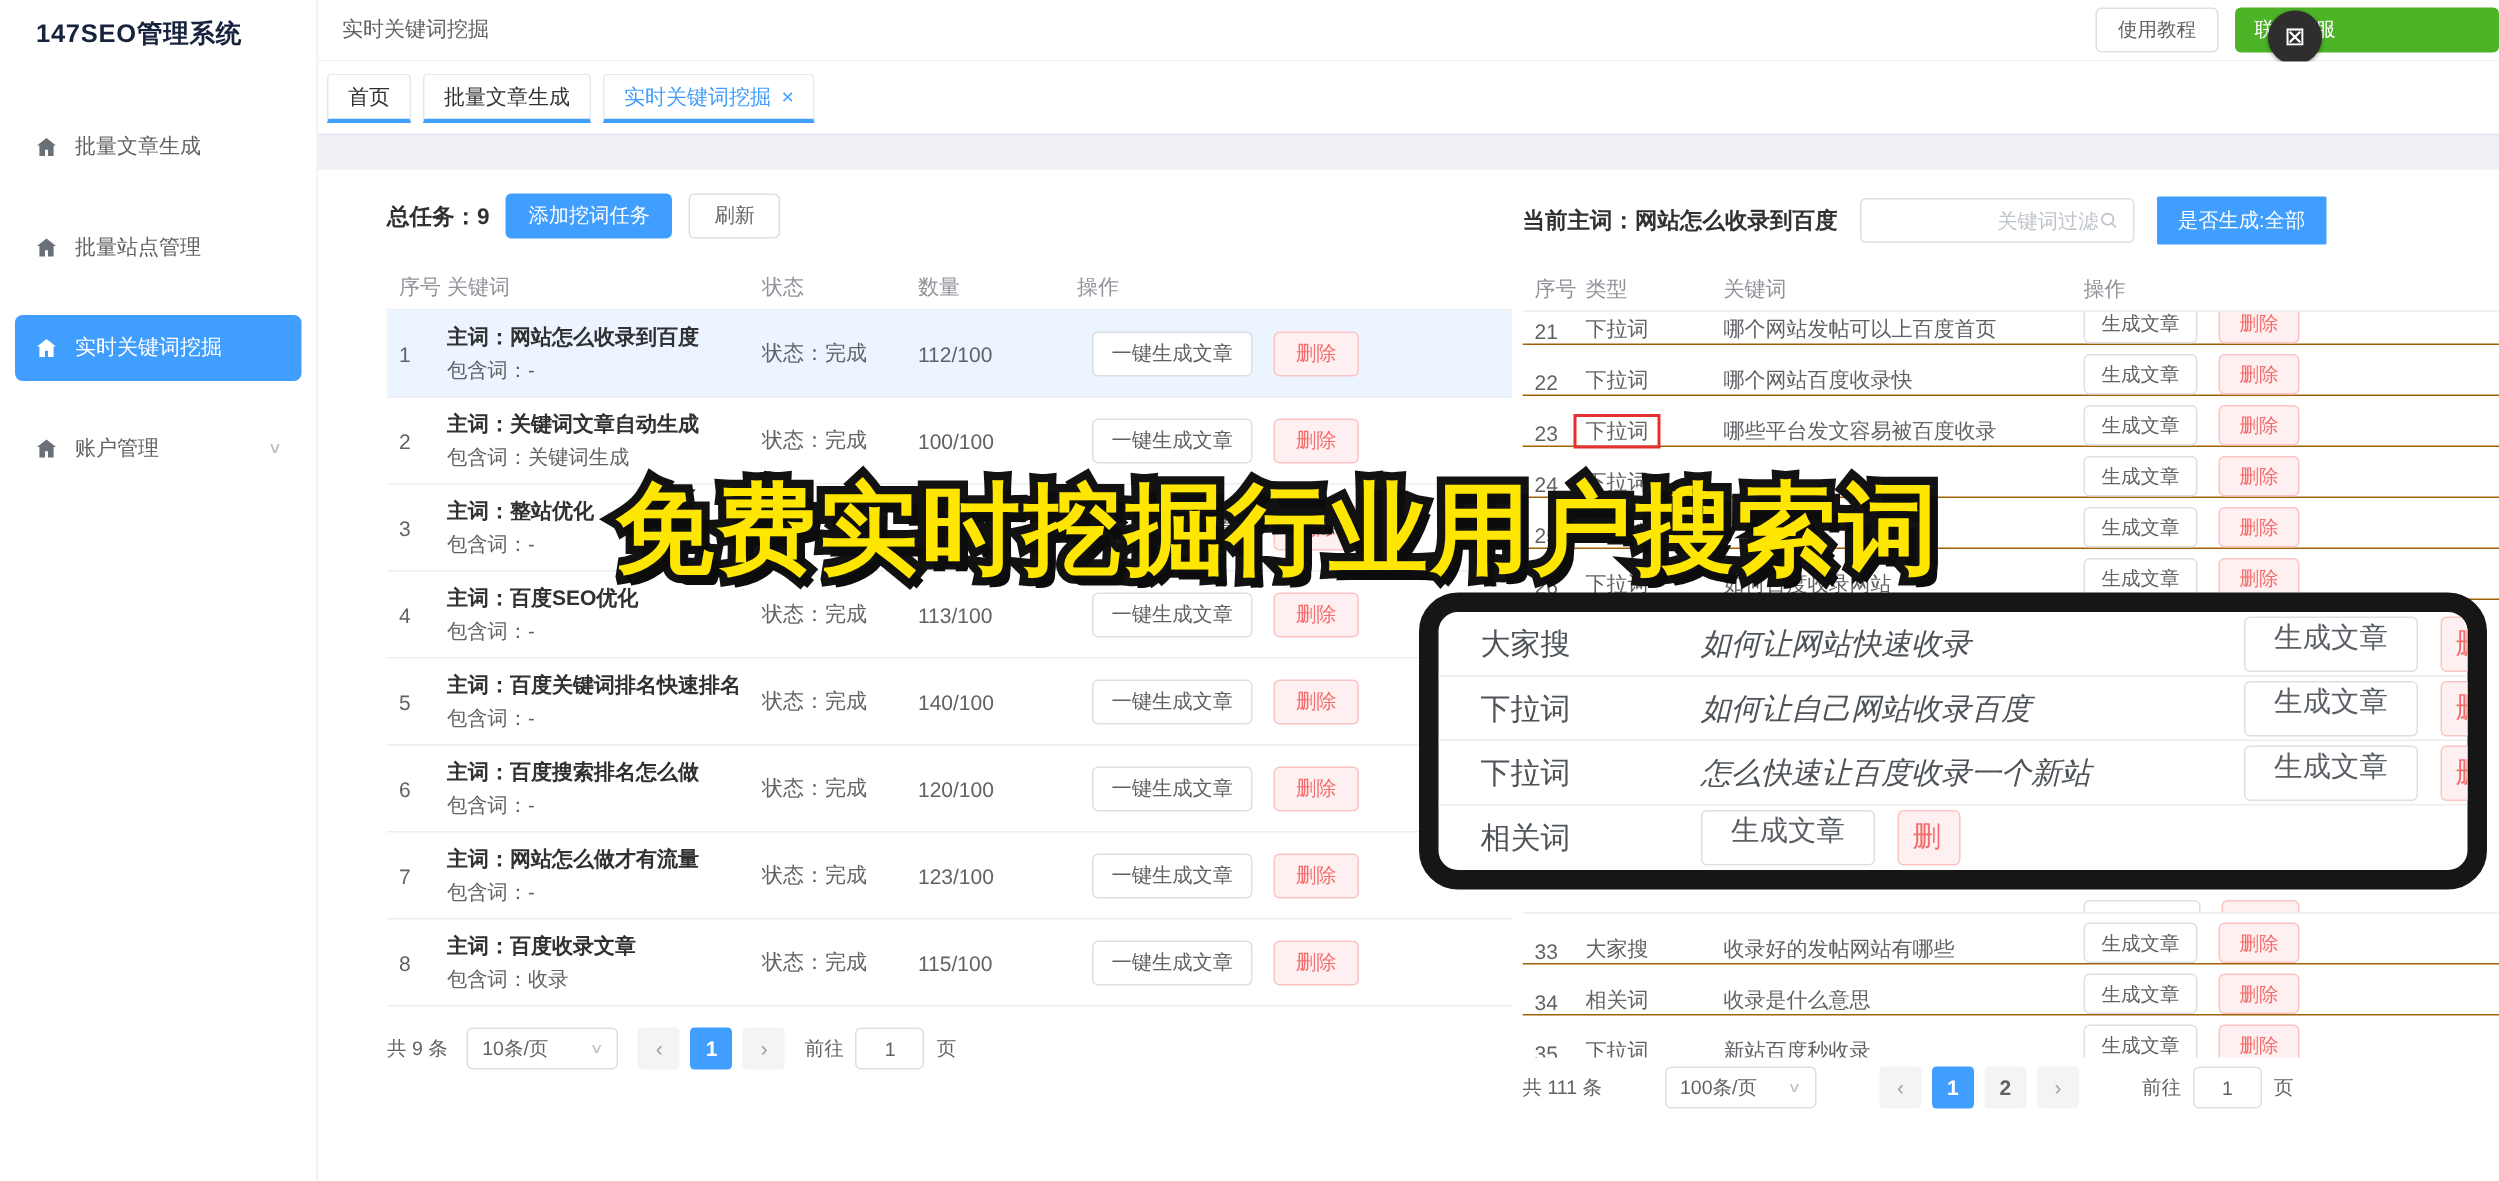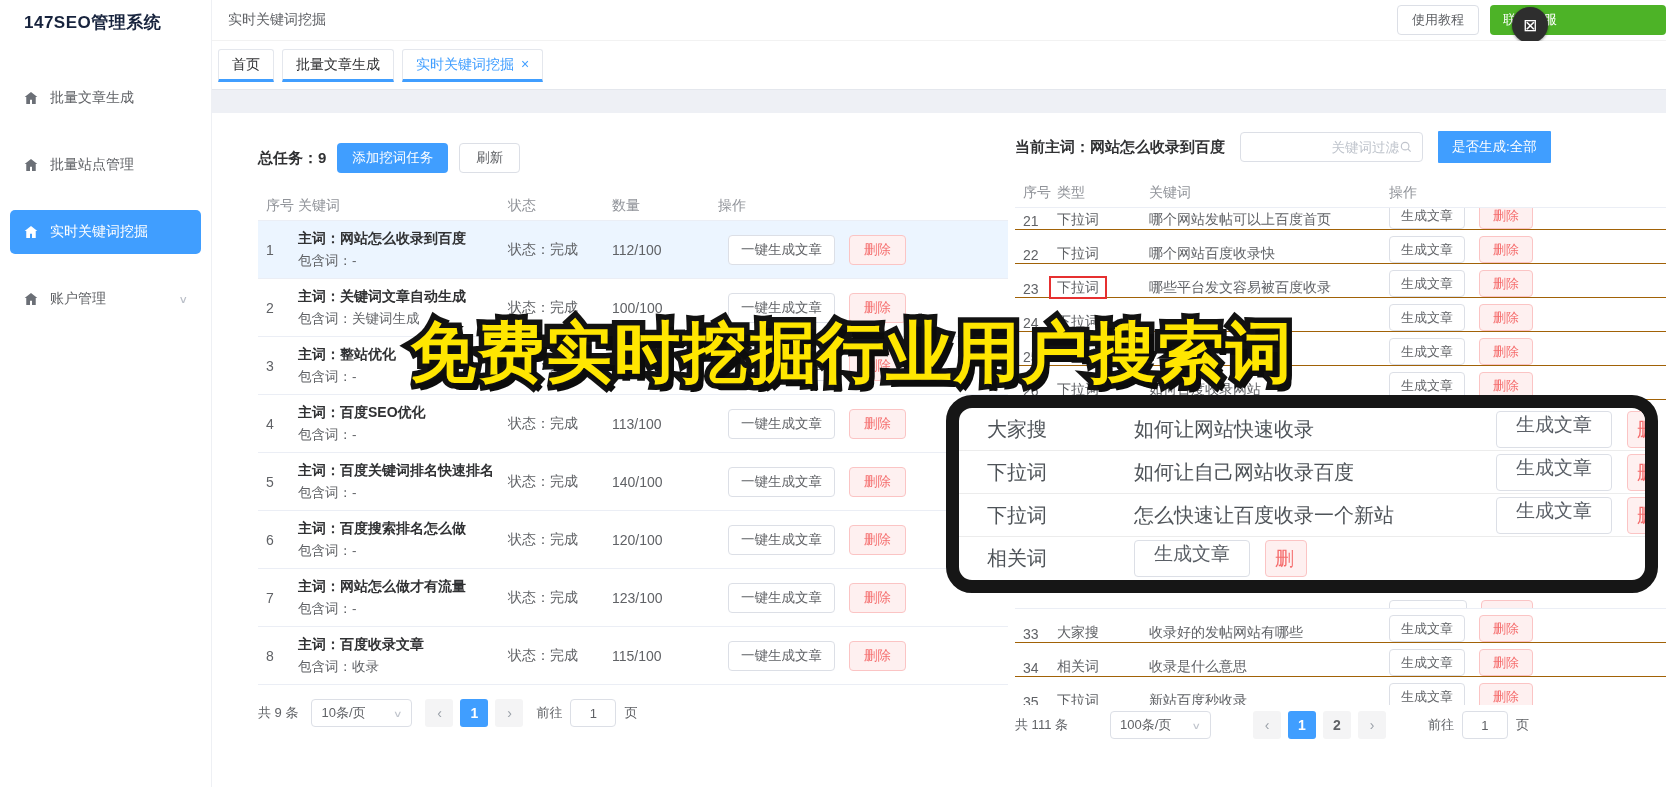--- a/index.html
+++ b/index.html
@@ -36,21 +36,21 @@
   .tabbar { position:absolute; left:212px; top:41px; right:0; height:49px; background:#fff;
             border-bottom:1px solid #e4e7ed; display:flex; align-items:flex-end; gap:8px;
             padding-left:6px; z-index:3; }
   .tab { height:33px; line-height:29px; padding:0 13px; background:#fff; border:1px solid #e4e7ed;
          border-bottom:3px solid #409eff; border-radius:3px 3px 0 0; font-size:14px; color:#303133;
          margin-bottom:7px; cursor:pointer; white-space:nowrap; }
   .tab.active { color:#409eff; }
   .tab .close { margin-left:7px; color:#409eff; font-size:14px; }
   .gray-band { position:absolute; left:212px; top:90px; right:0; height:23px; background:#eef0f5; z-index:2; }
   
-  .left-panel { position:absolute; left:258px; top:143px; width:750px; z-index:1; }
+  .left-panel { position:absolute; left:258px; top:129px; width:750px; z-index:1; }
   .lp-toolbar { display:flex; align-items:center; gap:11px; height:30px; }
   .lp-total { font-size:15px; font-weight:bold; color:#303133; }
   .btn-primary { background:#409eff; color:#fff; border:none; border-radius:4px; height:30px;
                  padding:0 15px; font-size:13.5px; cursor:pointer; }
   .btn-plain { background:#fff; color:#606266; border:1px solid #dcdfe6; border-radius:4px;
                height:30px; padding:0 16px; font-size:13.5px; cursor:pointer; }
   .lp-header { display:flex; align-items:center; color:#909399; font-size:14px;
                border-bottom:1px solid #ebeef5; margin-top:18px; height:30px; }
   .c-idx { width:40px; padding-left:8px; }
   .c-kw  { width:210px; }
@@ -110,21 +110,21 @@
   .rp-sliver .ghost { margin-left:374px; display:flex; }
   .rp-sliver .g1 { width:78px; height:27px; border:1px solid #dcdfe6; border-radius:4px; margin-right:14px; background:#fff; }
   .rp-sliver .g2 { width:52px; height:27px; border:1px solid #fbc4c4; border-radius:4px; background:#fef0f0; }
   
   .zoom-box { position:absolute; left:946px; top:395px; width:712px; height:198px; background:#fff;
               border:13px solid #161616; border-radius:26px; z-index:6; overflow:hidden; }
   .zb-row { display:flex; align-items:center; height:43px; border-bottom:1px solid #ececec;
             color:#4e5358; font-size:20px; }
   .zb-row:last-child { border-bottom:none; }
   .zb-type { width:175px; padding-left:28px; }
-  .zb-kw { flex:1; }
+  .zb-kw { flex:1;font-style:italic; }
   .zb-gen { height:37px; padding:0 19px; border:1px solid #dcdfe6; border-radius:4px; background:#fff;
             color:#5a5f66; font-size:19px; white-space:nowrap; }
   .zb-del { height:37px; width:42px; margin-left:15px; margin-right:-24px; background:#fef0f0;
             border:1px solid #fbc4c4; border-radius:4px; color:#f56c6c; font-size:19px;
             padding-left:9px; overflow:hidden; line-height:35px; }
   
   .banner { position:absolute; left:410px; top:308px; z-index:7; font-size:66px; font-weight:900;
             letter-spacing:2px; white-space:nowrap; color:#ffe600;
             -webkit-text-stroke:11px #121212; paint-order:stroke fill;
             text-shadow:5px 7px 0 #0c0c0c; pointer-events:none; }

